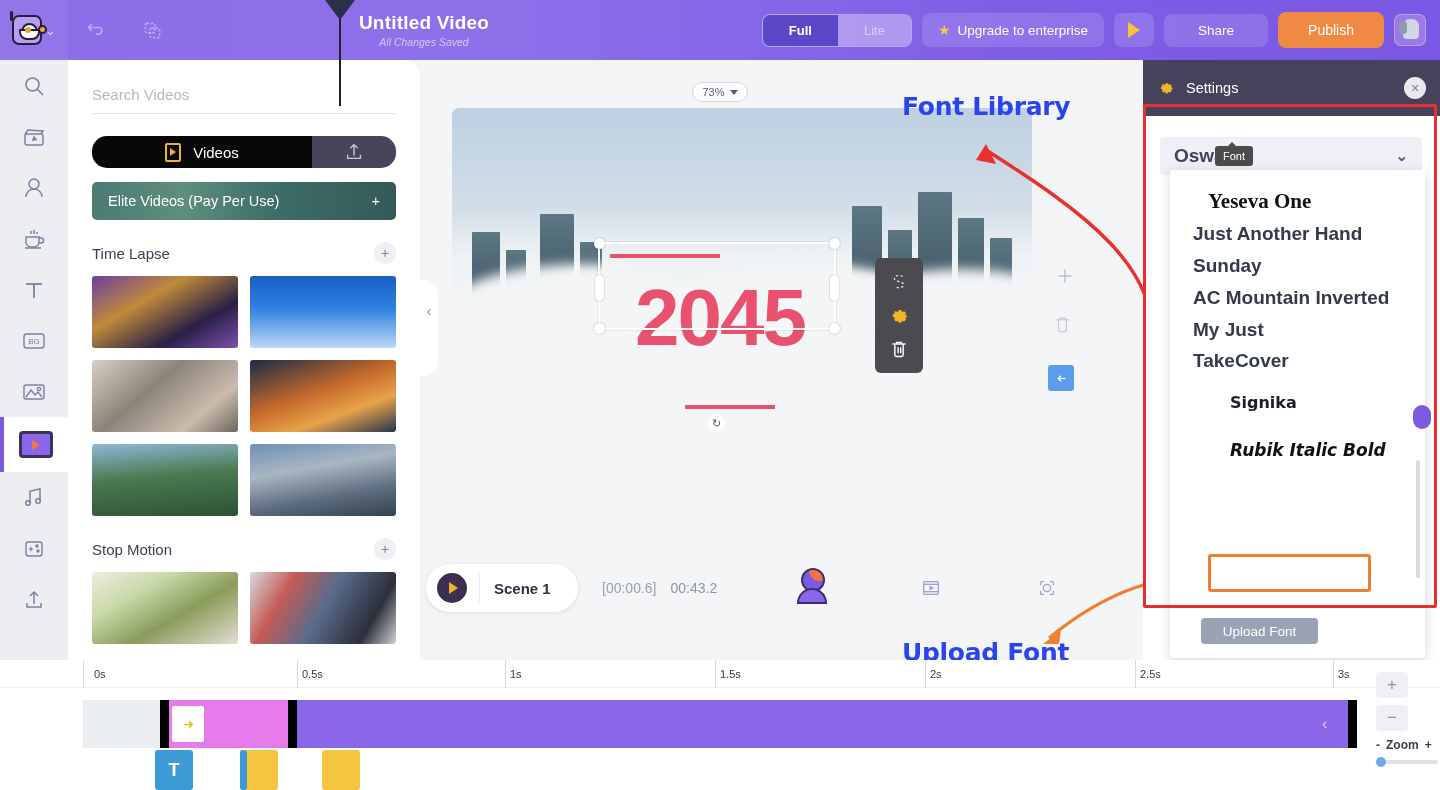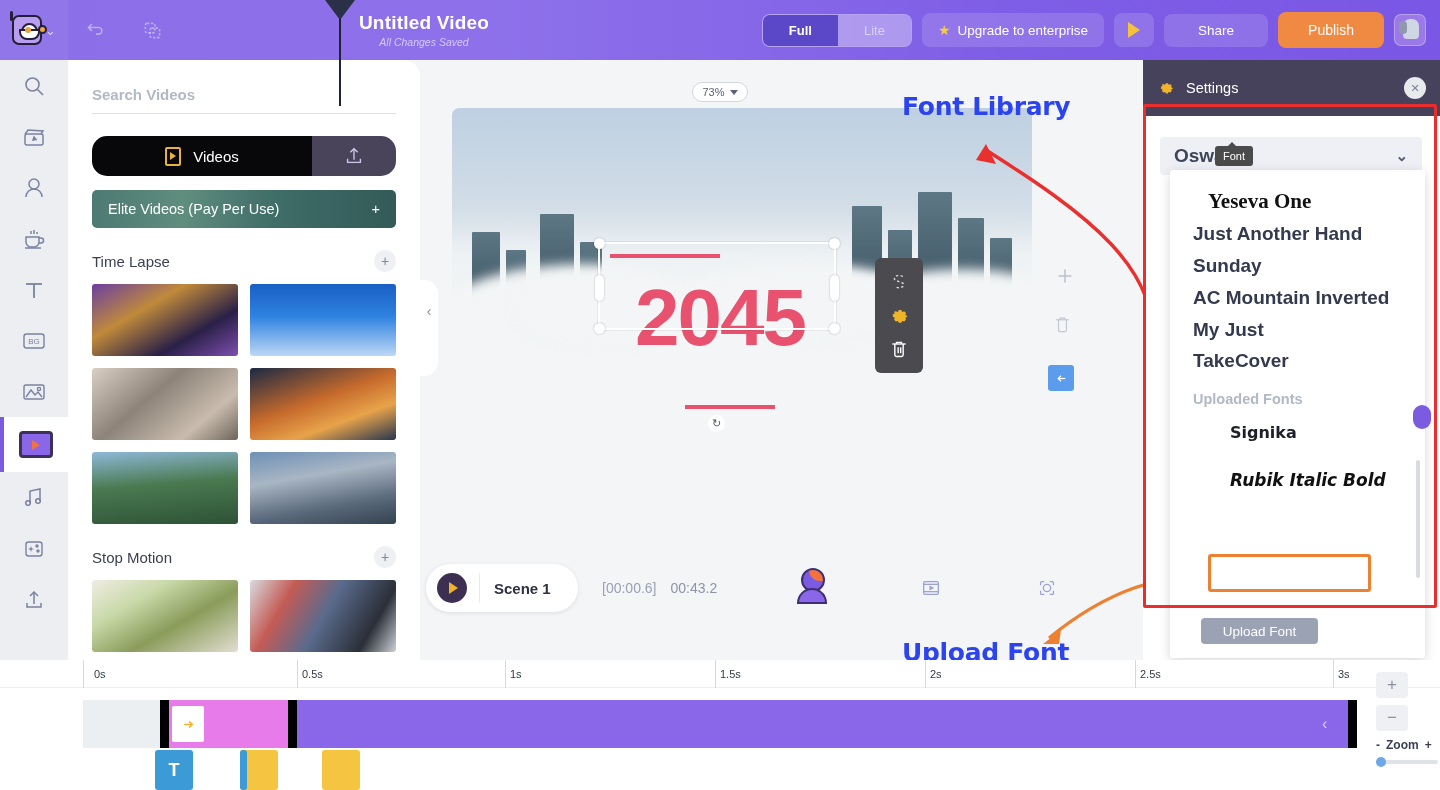--- a/index.html
+++ b/index.html
@@ -106,24 +106,24 @@
 
   
   .lib {
     position:absolute; left:68px; top:60px; width:352px; height:600px; background:#fff;
     border-top-right-radius: 16px;
     padding: 0 24px;
   }
   .search-input {
     width: 304px; margin-top: 26px; border:none; border-bottom:1px solid #dfe2e8;
     padding-bottom: 10px; font-size:15px; color:#3b3f52; outline:none;
-    font-family:"Liberation Sans",sans-serif; background:transparent;font-weight:bold;
+    font-family:"Liberation Sans",sans-serif; background:transparent;
   }
   .search-input::placeholder { color:#b3b8c6; }
-  .tab-row { display:flex; margin-top:22px; height:40px; border-radius:15px; overflow:hidden;}
+  .tab-row { display:flex; margin-top:22px; height:32px; border-radius:15px; overflow:hidden;}
   .tab-videos { flex:1; background:#08070a; color:#fff; display:flex; align-items:center; justify-content:center; gap:12px; font-size:15px;}
   .vid-ico{width:16px;height:19px;border:2px solid #e6b33e;border-radius:2px;display:flex;align-items:center;justify-content:center;}
   .vid-ico .t{width:0;height:0;border-left:6px solid #e6b33e;border-top:4px solid transparent;border-bottom:4px solid transparent;}
   .tab-upload { width:84px; background:#494459; display:flex;align-items:center;justify-content:center;color:#cfc6ea;}
   .elite {
     margin-top:14px; height:38px; border-radius:5px;
     background: linear-gradient(90deg,#4d7a72 0%, #5f8d7e 30%, #3f6d68 60%, #335a58 100%);
     display:flex; align-items:center; justify-content:space-between; padding:0 16px;
     color:#fff; font-size:14.5px;
   }
@@ -603,21 +603,20 @@
     </div>
     <div class="tooltip">Font</div>
 
     <div class="font-dd">
       <div class="font-item fi-yeseva">Yeseva One</div>
       <div class="font-item fi-plain">Just Another Hand</div>
       <div class="font-item fi-plain">Sunday</div>
       <div class="font-item fi-plain">AC Mountain Inverted</div>
       <div class="font-item fi-plain">My Just</div>
       <div class="font-item fi-plain">TakeCover</div>
-      <div class="fi-group">Uploaded Fonts</div>
       <div class="fi-signika">Signika</div>
       <div class="fi-rubik">Rubik Italic Bold</div>
       <div class="dd-scroll"></div>
       <div class="upload-font-btn">Upload Font</div>
     </div>
 
   </div>
   <div class="purple-dot"></div>
 
   <div class="red-box"></div>

